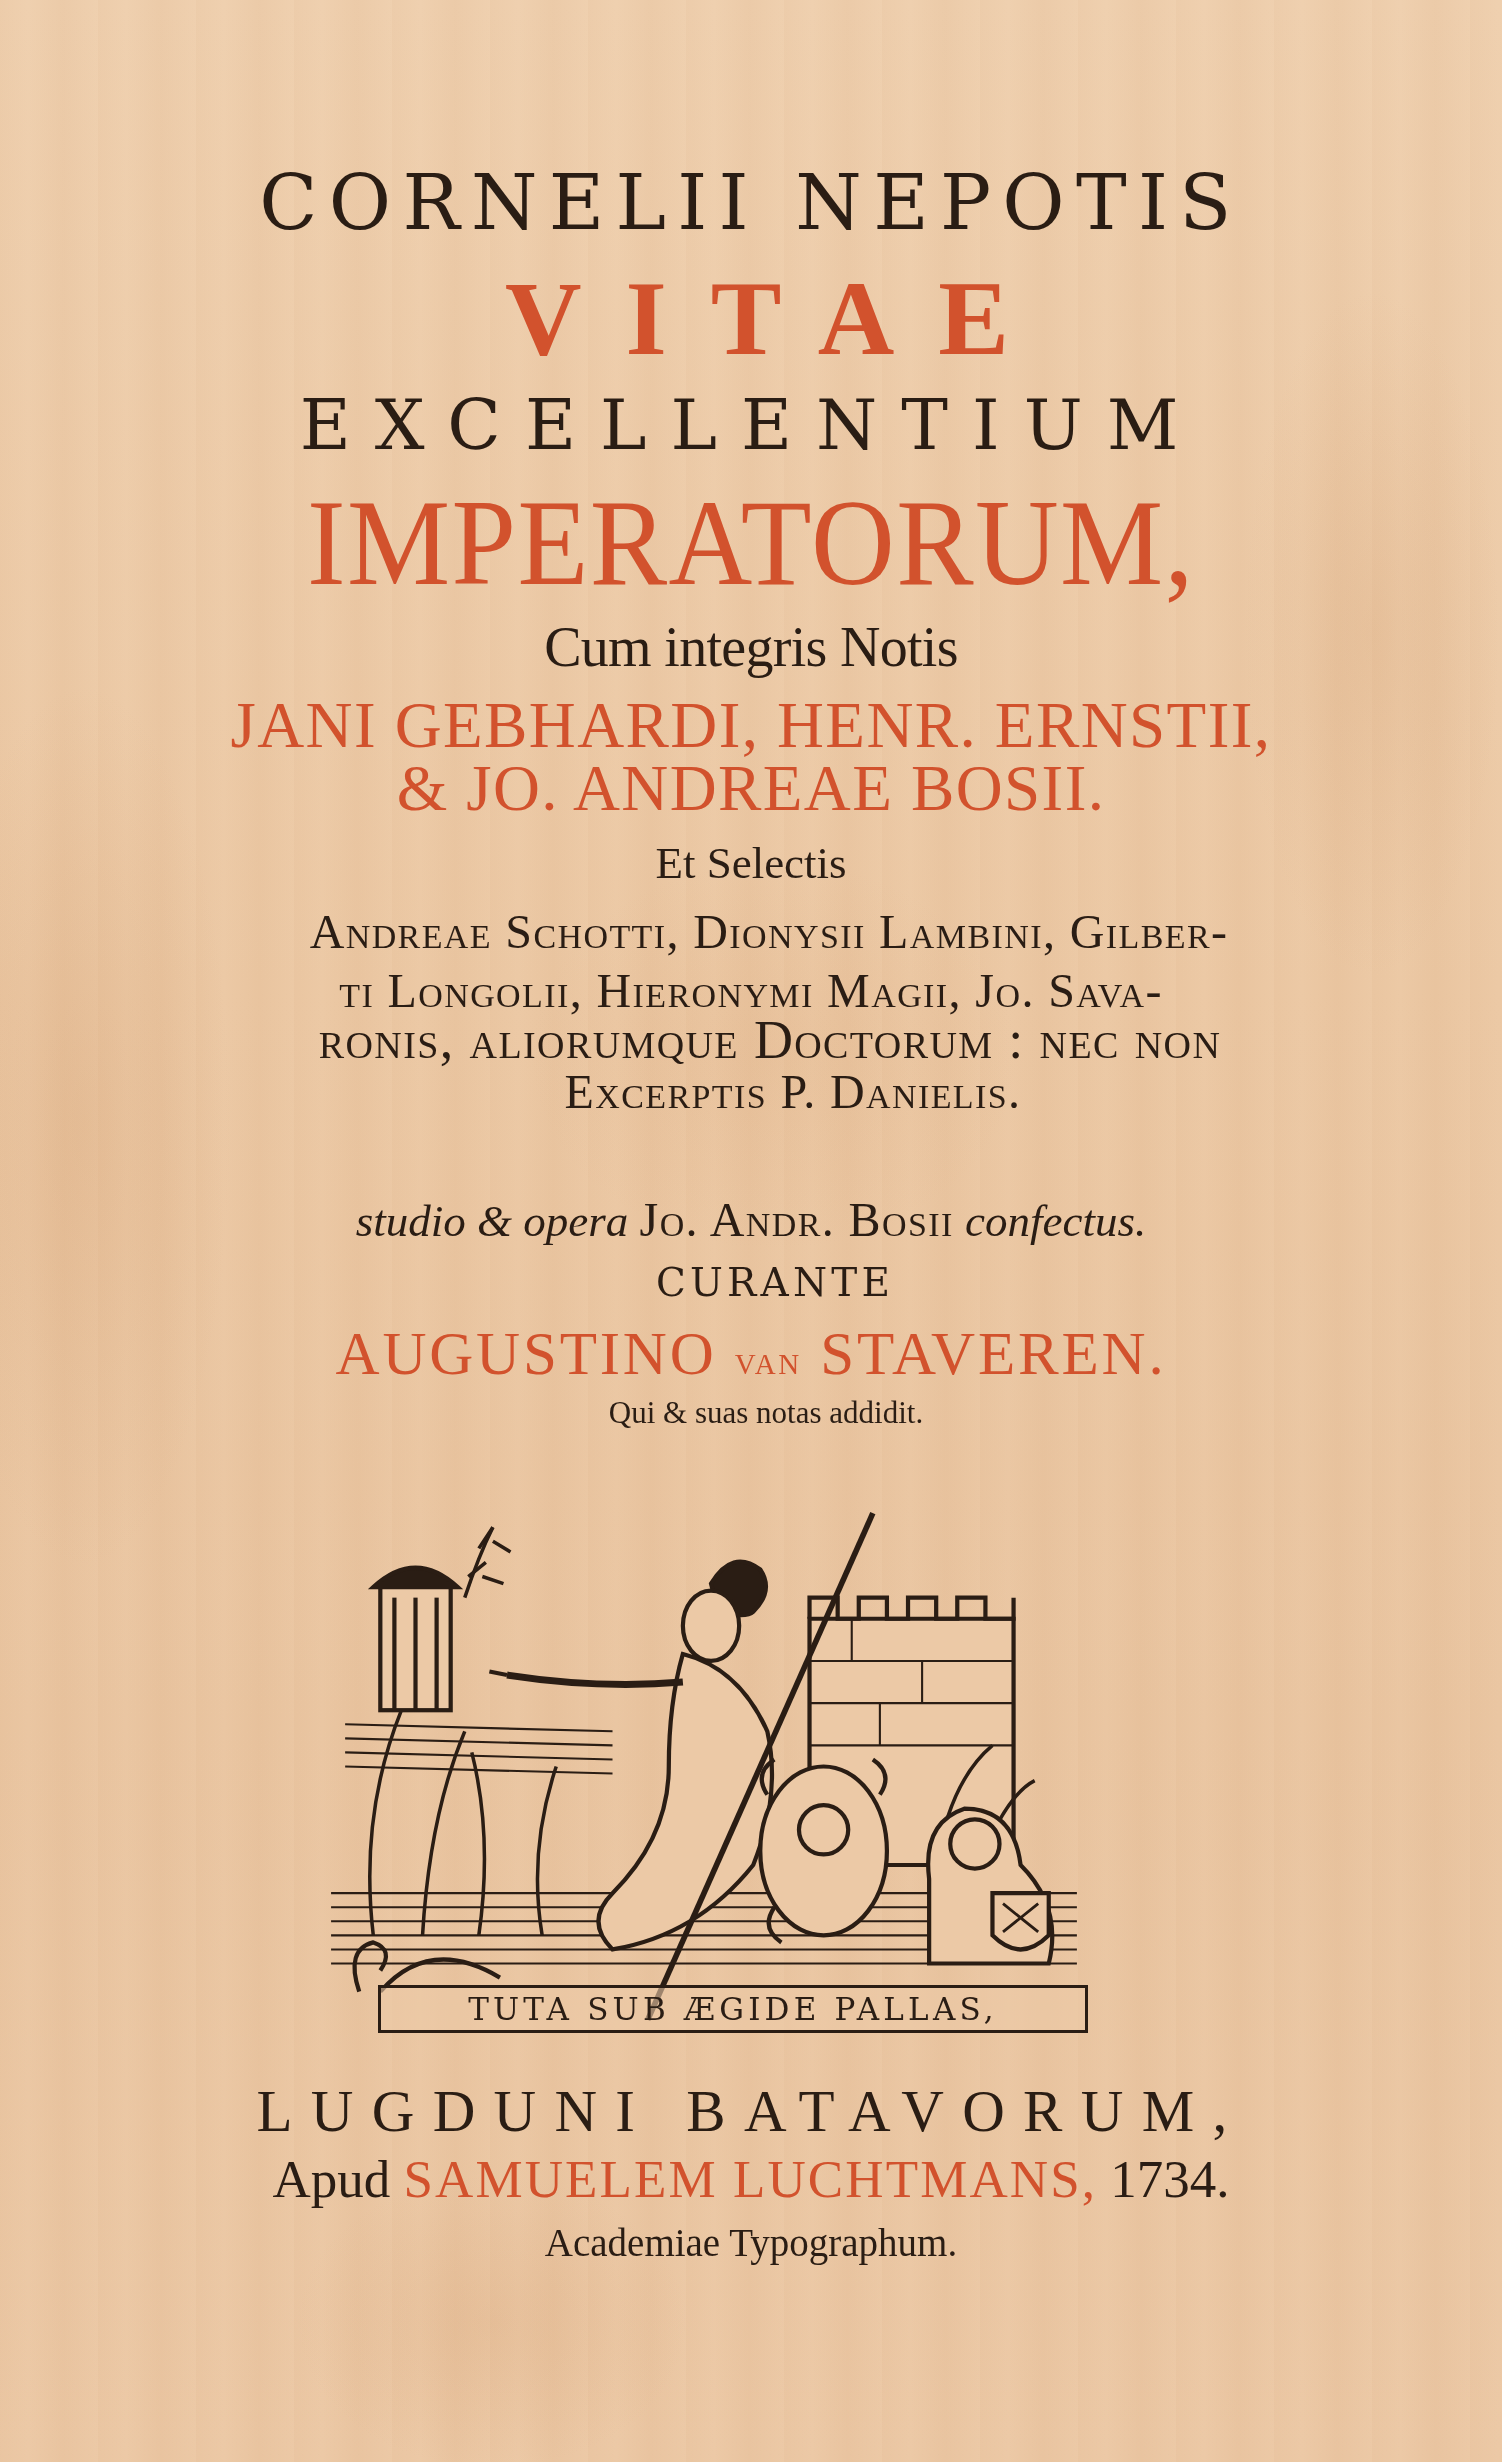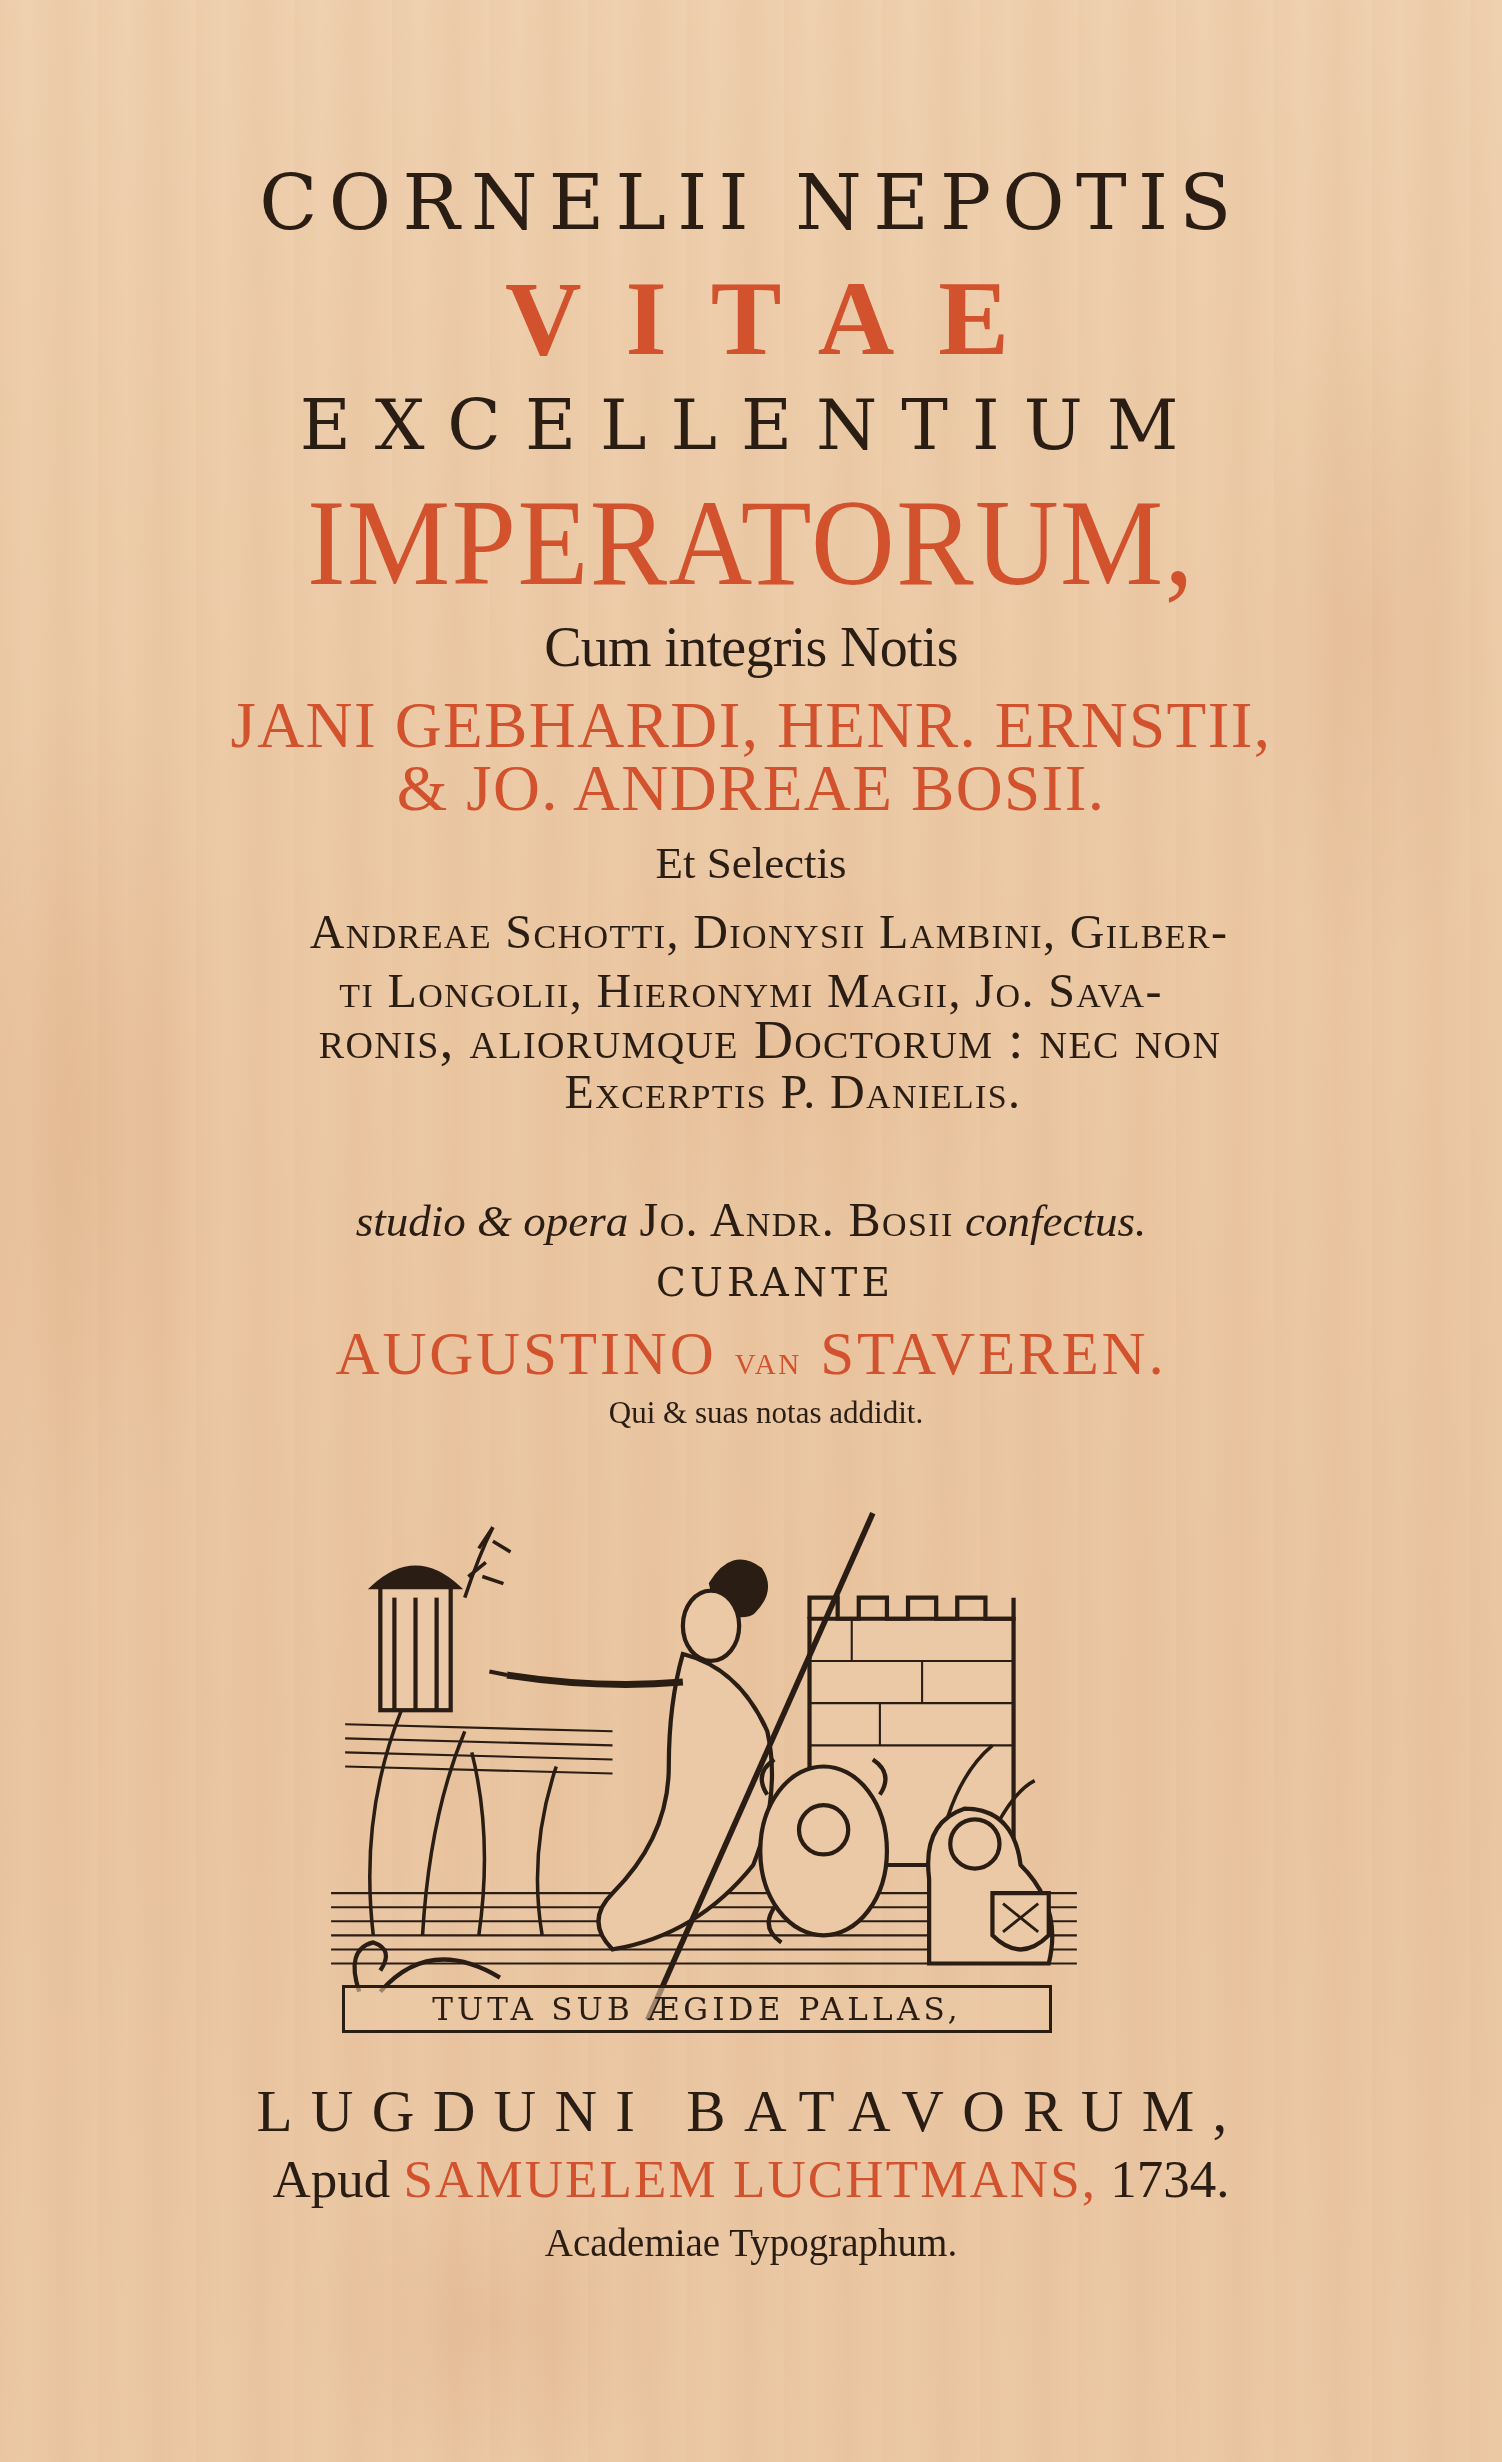--- a/index.html
+++ b/index.html
@@ -60,21 +60,21 @@
 
   .woodcut {
     position: absolute;
     left: 317px;
     top: 1499px;
     width: 781px;
     height: 535px;
   }
   .motto-box {
     position: absolute;
-    left: 342px;
+    left: 378px;
     top: 1985px;
     width: 704px;
     height: 42px;
     border: 3.5px solid #2a1d14;
     background: rgba(236,201,166,0.6);
     font-family: "DejaVu Serif", serif;
     font-size: 31px;
     letter-spacing: 4.2px;
     line-height: 42px;
     color: #2a1d14;

